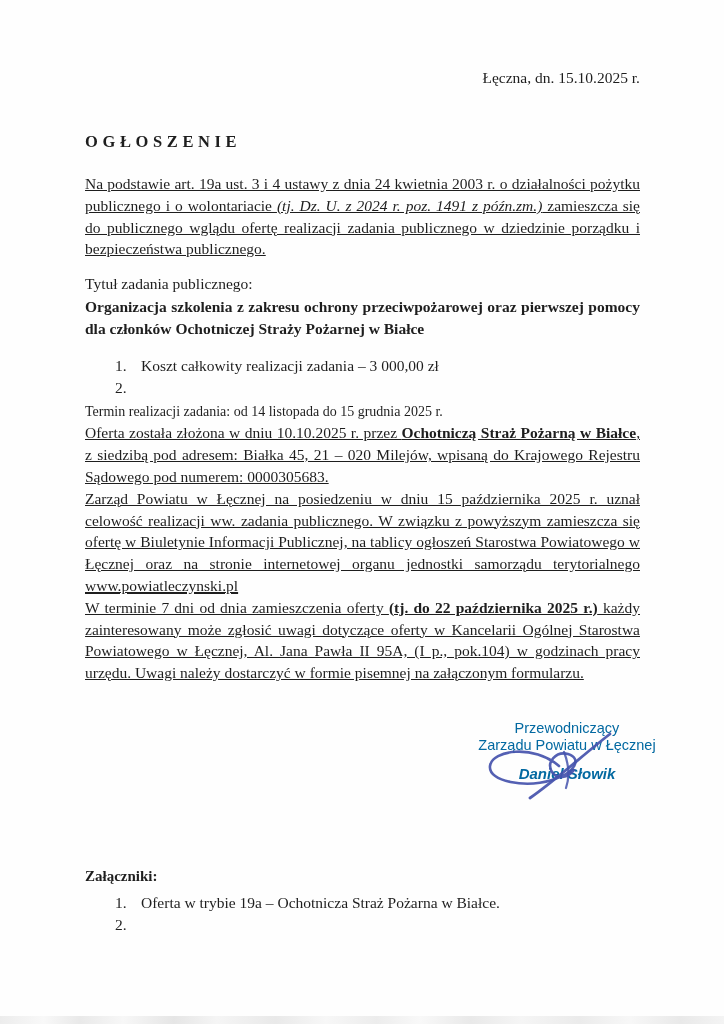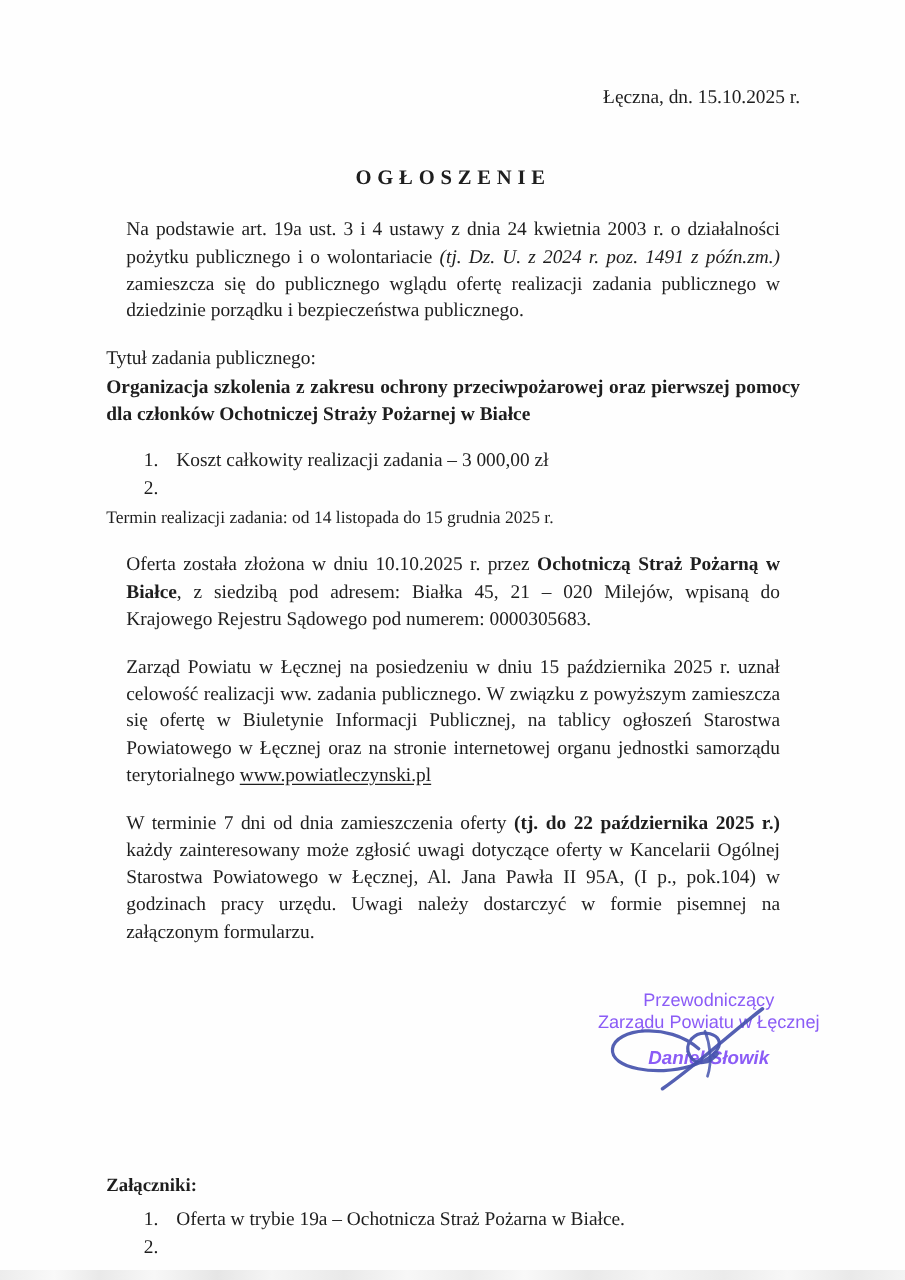--- a/index.html
+++ b/index.html
@@ -12,32 +12,32 @@
     color:#1e1e1e;
     box-sizing:border-box;
     padding:68px 84px 0 85px;
   }
   .date-line{
     text-align:right;
     font-size:15.5px;
     line-height:20px;
   }
   .doc-title{
-    text-align:center;
     font-weight:bold;
     font-size:16.5px;
     letter-spacing:0.28em;
     margin-top:44px;
     margin-bottom:21px;
   }
   p.body{
     font-size:15.5px;
     line-height:21.8px;
     text-align:justify;
-    margin:16px;
+    margin:0;
+    text-decoration:underline;
   }
   .it{font-style:italic;}
   .bd{font-weight:bold;}
   .section-label{
     margin-top:13px;
     font-size:15.5px;
     line-height:21.8px;
   }
   .task-title{
     font-weight:bold;
@@ -76,21 +76,21 @@
     position:relative;
     width:262px;
     margin-left:auto;
     margin-right:-58px;
     margin-top:36px;
     text-align:center;
     font-family:"Liberation Sans","DejaVu Sans",sans-serif;
     font-size:14.5px;
     line-height:17px;
   }
-  .sig-red{color:#8b5cf6;}
+  .sig-red{color:#0369a1;}
   .sig-name{
     margin-top:11px;
     font-weight:bold;
     font-style:italic;
     font-size:15px;
   }
   .sig-svg{
     position:absolute;
     left:28px;
     top:12px;

